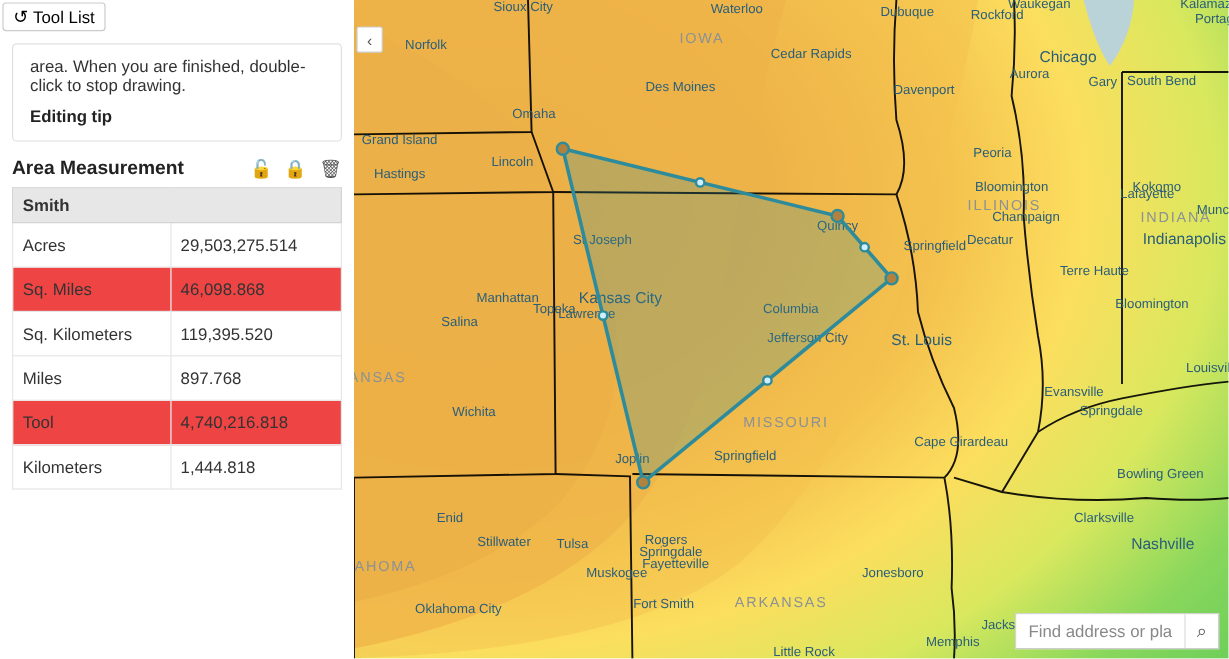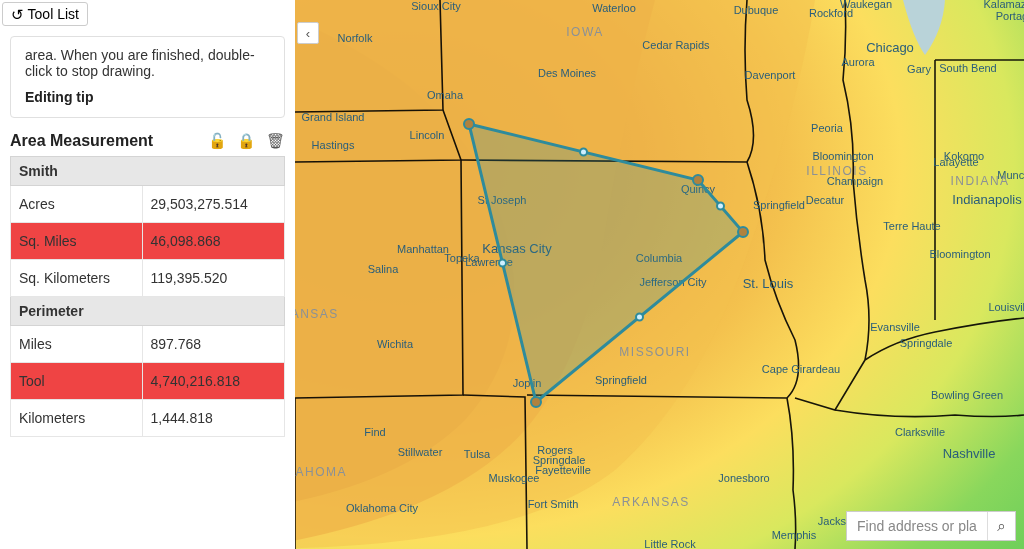--- a/index.html
+++ b/index.html
@@ -83,23 +83,20 @@
             <td>Acres</td>
             <td>29,503,275.514</td>
           </tr>
       <tr class="alt">
             <td>Sq. Miles</td>
             <td>46,098.868</td>
           </tr>
       <tr>
             <td>Sq. Kilometers</td>
             <td>119,395.520</td>
-          </tr>
-      <tr>
-            <th class="section" colspan="2">Perimeter</th>
           </tr>
       <tr>
             <td>Miles</td>
             <td>897.768</td>
           </tr>
       <tr class="alt">
             <td>Tool</td>
             <td>4,740,216.818</td>
           </tr>
       <tr>
@@ -166,21 +163,21 @@
       <div class="city" style="left: 150px; top: 95px;">Omaha</div>
       <div class="city" style="left: 38px; top: 117px;">Grand Island</div>
       <div class="city" style="left: 132px; top: 135px;">Lincoln</div>
       <div class="city" style="left: 38px; top: 145px;">Hastings</div>
       <div class="city" style="left: 128px; top: 249px;">Manhattan</div>
       <div class="city" style="left: 167px; top: 258px;">Topeka</div>
       <div class="city" style="left: 88px; top: 269px;">Salina</div>
       <div class="city" style="left: 194px; top: 262px;">Lawrence</div>
       <div class="city" style="left: 100px; top: 344px;">Wichita</div>
       <div class="city" style="left: 125px; top: 452px;">Stillwater</div>
-      <div class="city" style="left: 80px; top: 432px;">Find</div>
+      <div class="city" style="left: 80px; top: 432px;">Enid</div>
       <div class="city" style="left: 182px; top: 454px;">Tulsa</div>
       <div class="city" style="left: 87px; top: 508px;">Oklahoma City</div>
       <div class="city" style="left: 219px; top: 478px;">Muskogee</div>
       <div class="city" style="left: 258px; top: 504px;">Fort Smith</div>
       <div class="city" style="left: 232px; top: 383px;">Joplin</div>
       <div class="city" style="left: 260px; top: 450px;">Rogers</div>
       <div class="city" style="left: 264px; top: 460px;">Springdale</div>
       <div class="city" style="left: 268px; top: 470px;">Fayetteville</div>
       <div class="city" style="left: 207px; top: 200px;">St Joseph</div>
       <div class="city big" style="left: 222px; top: 248px;">Kansas City</div>

